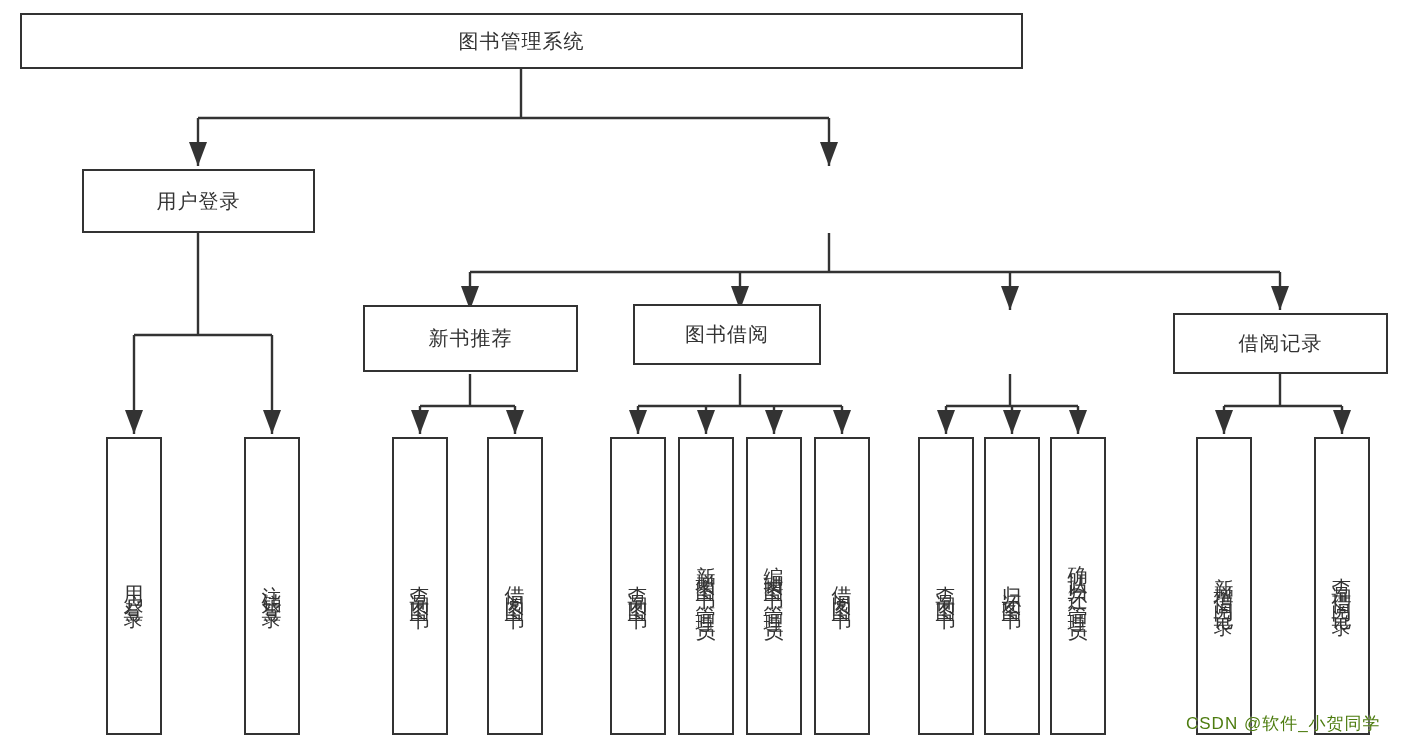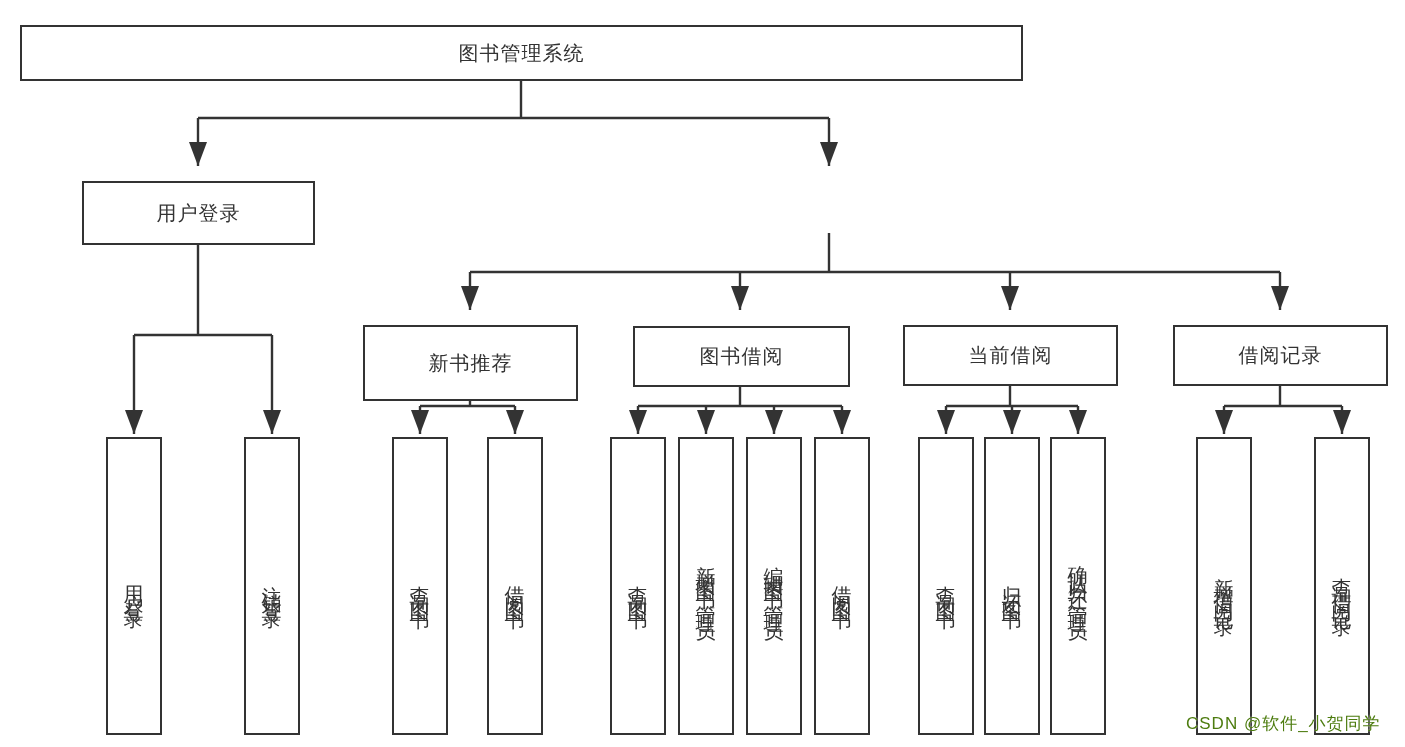--- a/index.html
+++ b/index.html
@@ -24,21 +24,20 @@
     border: 2.5px solid #333333;
     box-sizing: border-box;
     display: flex;
     align-items: center;
     justify-content: center;
     text-align: center;
   }
   .hbox {
     font-size: 20px;
     letter-spacing: 1px;
-    margin-top: 12px;
   }
   .vbox {
     width: 56px;
     height: 298px;
   }
   .vbox .vtext {
     writing-mode: vertical-rl;
     text-orientation: mixed;
     font-size: 20px;
     letter-spacing: 8px;
@@ -101,28 +100,25 @@
   </svg>
 
   <div class="node hbox" style="left:20px; top:13px; width:1003px; height:56px;">
     <span>图书管理系统</span>
   </div>
 
   <div class="node hbox" style="left:82px; top:169px; width:233px; height:64px;">
     <span>用户登录</span>
   </div>
 
-  <div class="node hbox" style="left:363px; top:313px; width:215px; height:76px;">
+  <div class="node hbox" style="left:363px; top:305px; width:215px; height:67px;">
     <span>新书推荐</span>
   </div>
-  <div class="node hbox" style="left:633px; top:314px; width:217px; height:61px;">
+  <div class="node hbox" style="left:633px; top:304px; width:188px; height:61px;">
     <span>图书借阅</span>
-  </div>
-  <div class="node hbox" style="left:903px; top:313px; width:215px; height:61px;">
-    <span>当前借阅</span>
   </div>
   <div class="node hbox" style="left:1173px; top:313px; width:215px; height:61px;">
     <span>借阅记录</span>
   </div>
 
   <div class="node vbox" style="left:106px; top:437px;">
     <span class="vtext">用户登录</span>
   </div>
   <div class="node vbox" style="left:244px; top:437px;">
     <span class="vtext">注销登录</span>

